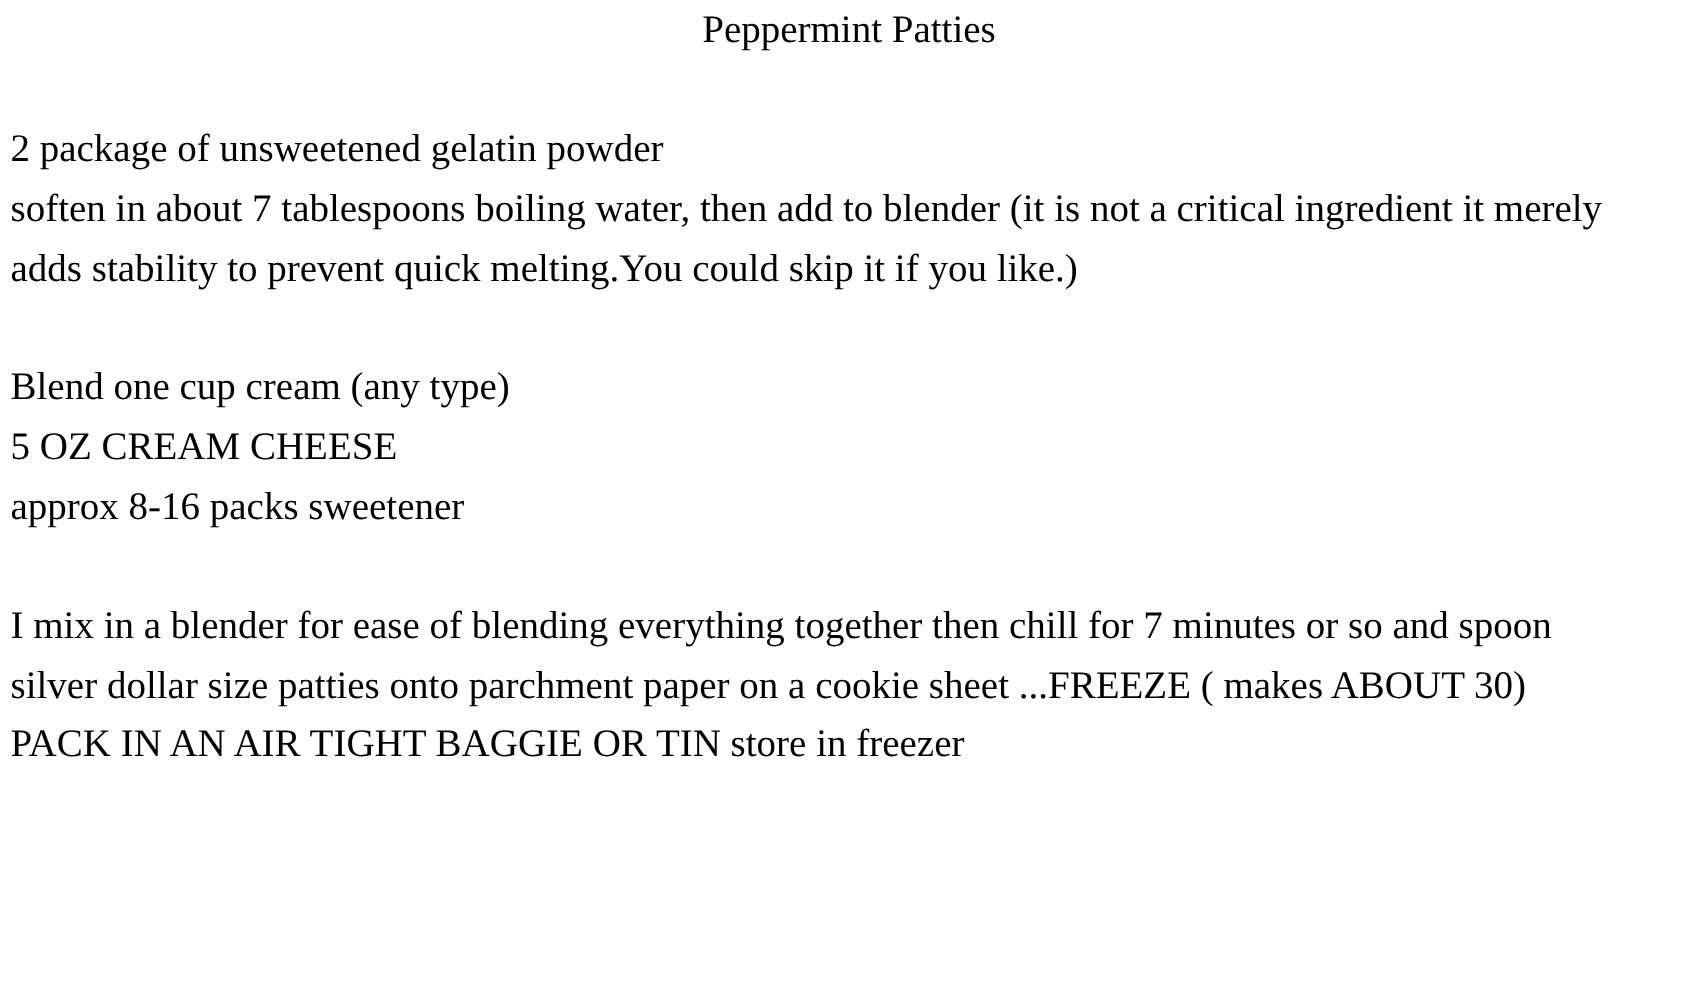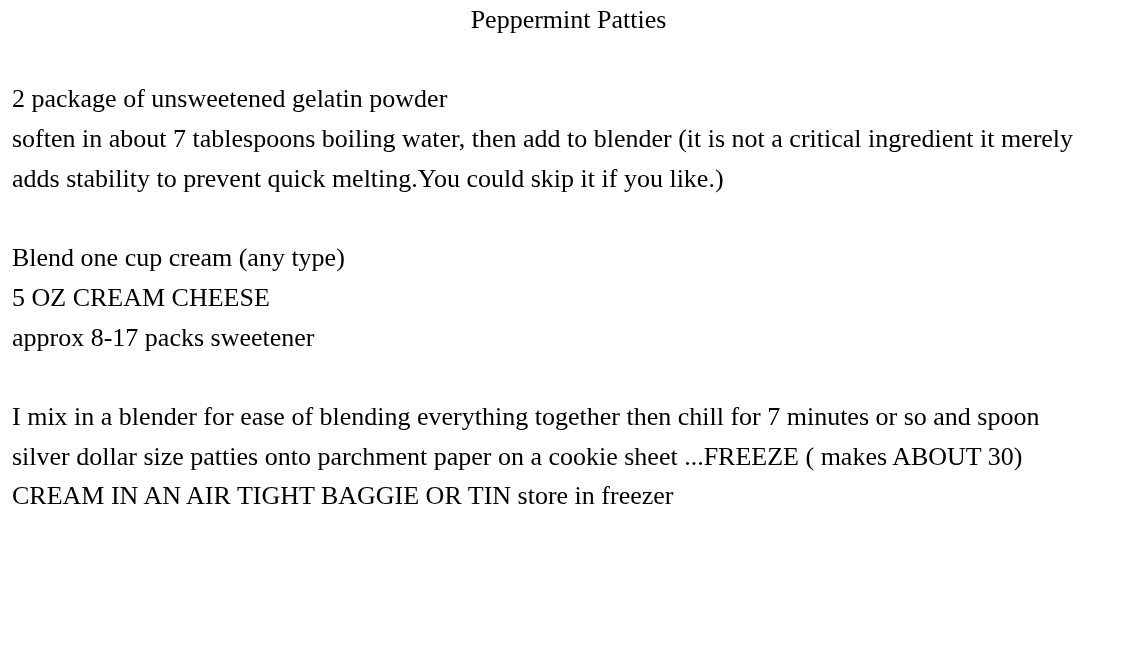--- a/index.html
+++ b/index.html
@@ -10,21 +10,21 @@
     width: 1125px;
     height: 659px;
     background: #ffffff;
     overflow: hidden;
   }
   .doc {
     color: #000000;
     font-family: "Liberation Serif", "DejaVu Serif", serif;
     font-size: 26px;
     line-height: 39.7px;
-    padding-left: 12px;
+    padding-left: 7px;
   }
   .line {
     height: 39.7px;
     white-space: pre;
   }
   .title {
     text-align: center;
   }
 </style>
 </head>
@@ -34,19 +34,19 @@
   <div class="line title">Peppermint Patties</div>
   <div class="line"></div>
 
   <div class="line">2 package of unsweetened gelatin powder</div>
   <div class="line">soften in about 7 tablespoons boiling water, then add to blender (it is not a critical ingredient it merely</div>
   <div class="line">adds stability to prevent quick melting.You could skip it if you like.)</div>
   <div class="line"></div>
 
   <div class="line">Blend one cup cream (any type)</div>
   <div class="line">5 OZ CREAM CHEESE</div>
-  <div class="line">approx 8-17 packs sweetener</div>
+  <div class="line">approx 8-16 packs sweetener</div>
   <div class="line"></div>
 
   <div class="line">I mix in a blender for ease of blending everything together then chill for 7 minutes or so and spoon</div>
   <div class="line">silver dollar size patties onto parchment paper on a cookie sheet ...FREEZE ( makes ABOUT 30)</div>
-  <div class="line">CREAM IN AN AIR TIGHT BAGGIE OR TIN store in freezer</div>
+  <div class="line">PACK IN AN AIR TIGHT BAGGIE OR TIN store in freezer</div>
 </div>
 
 </body></html>

